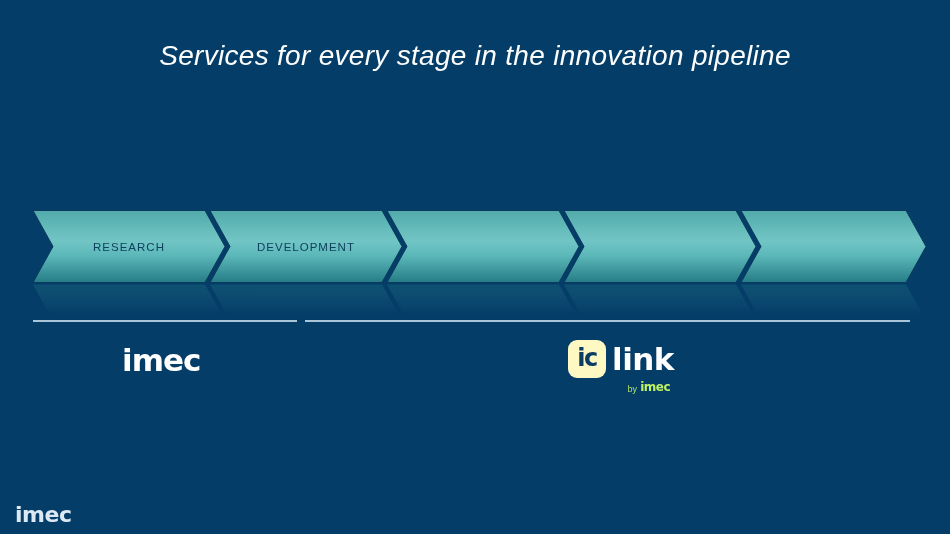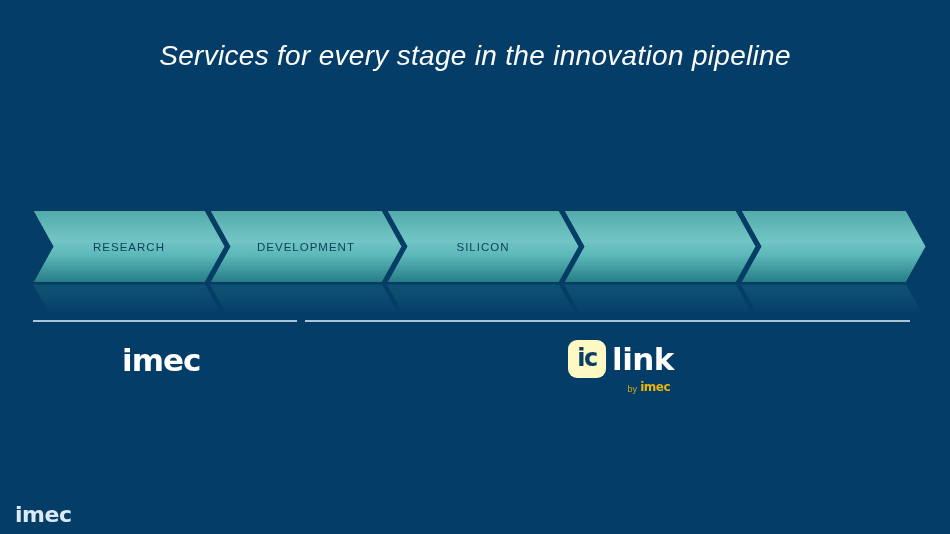--- a/index.html
+++ b/index.html
@@ -58,21 +58,21 @@
   .ic-box span {
     color:#0b3c63; font-family:"DejaVu Sans", sans-serif; font-weight:bold;
     font-size:24px; letter-spacing:-1.5px; margin-top:-2px;
   }
   .link-word {
     color:#ffffff; font-family:"DejaVu Sans", sans-serif; font-weight:bold;
     font-size:31px; line-height:31px; margin:4px 0 8px 6px; letter-spacing:-0.5px;
   }
   .iclink-byline {
     display:flex; justify-content:flex-end; align-items:flex-start;
-    margin-top:-2px; padding-right:4px; color:#eab308;
+    margin-top:-2px; padding-right:4px; color:#bef264;
   }
   .by-text { font-size:9px; opacity:0.9; margin:3px 3px 0 0; font-weight:400; }
   .byline-brand {
     font-family:"DejaVu Sans", sans-serif; font-weight:bold;
     font-size:12px; line-height:13px; letter-spacing:-0.5px;
   }
 </style>
 </head>
 <body>
 
@@ -91,21 +91,20 @@
         </linearGradient>
       </defs>
       <polygon fill="url(#gradChevron)" stroke="#0a3a5e" stroke-width="1" points="33,0.5 205,0.5 225,36.5 205,72.5 33,72.5 53,36.5"></polygon>
       <polygon fill="url(#gradChevron)" stroke="#0a3a5e" stroke-width="1" points="210,0.5 382,0.5 402,36.5 382,72.5 210,72.5 230,36.5"></polygon>
       <polygon fill="url(#gradChevron)" stroke="#0a3a5e" stroke-width="1" points="387,0.5 559,0.5 579,36.5 559,72.5 387,72.5 407,36.5"></polygon>
       <polygon fill="url(#gradChevron)" stroke="#0a3a5e" stroke-width="1" points="564,0.5 736,0.5 756,36.5 736,72.5 564,72.5 584,36.5"></polygon>
       <polygon fill="url(#gradChevron)" stroke="#0a3a5e" stroke-width="1" points="741,0.5 906,0.5 926,36.5 906,72.5 741,72.5 761,36.5"></polygon>
     </svg>
     <div class="stage-label" style="left:43px;  width:172px;">RESEARCH</div>
     <div class="stage-label" style="left:220px; width:172px;">DEVELOPMENT</div>
-    <div class="stage-label" style="left:397px; width:172px;">SILICON</div>
   </div>
 
   <div class="reflection">
     <svg width="950" height="73" viewBox="0 0 950 73">
       <defs>
         <linearGradient id="gradChevronR" x1="0" y1="0" x2="0" y2="1">
           <stop offset="0" stop-color="#52aaaa"></stop>
           <stop offset="0.42" stop-color="#72c5c5"></stop>
           <stop offset="0.62" stop-color="#5cb8b9"></stop>
           <stop offset="1" stop-color="#257c86"></stop>

